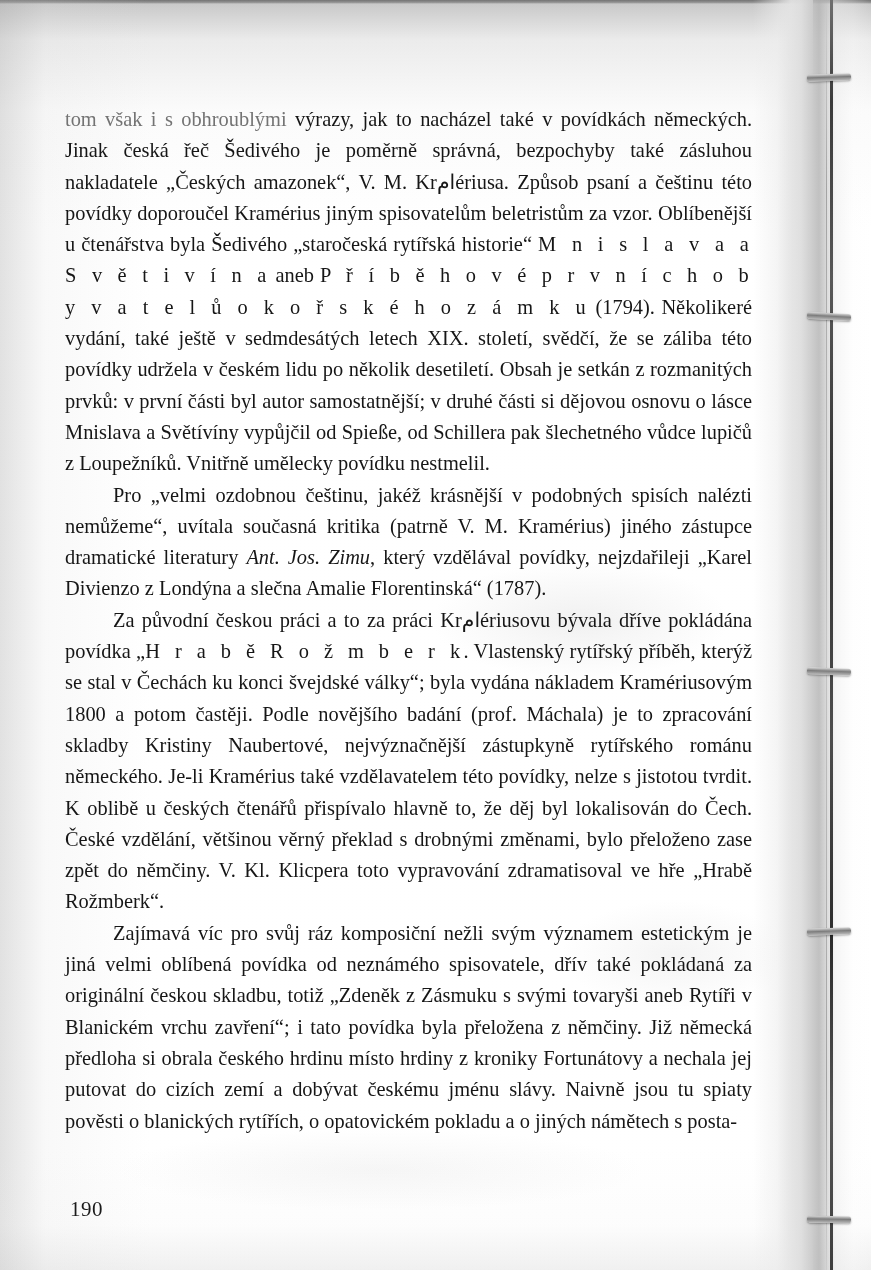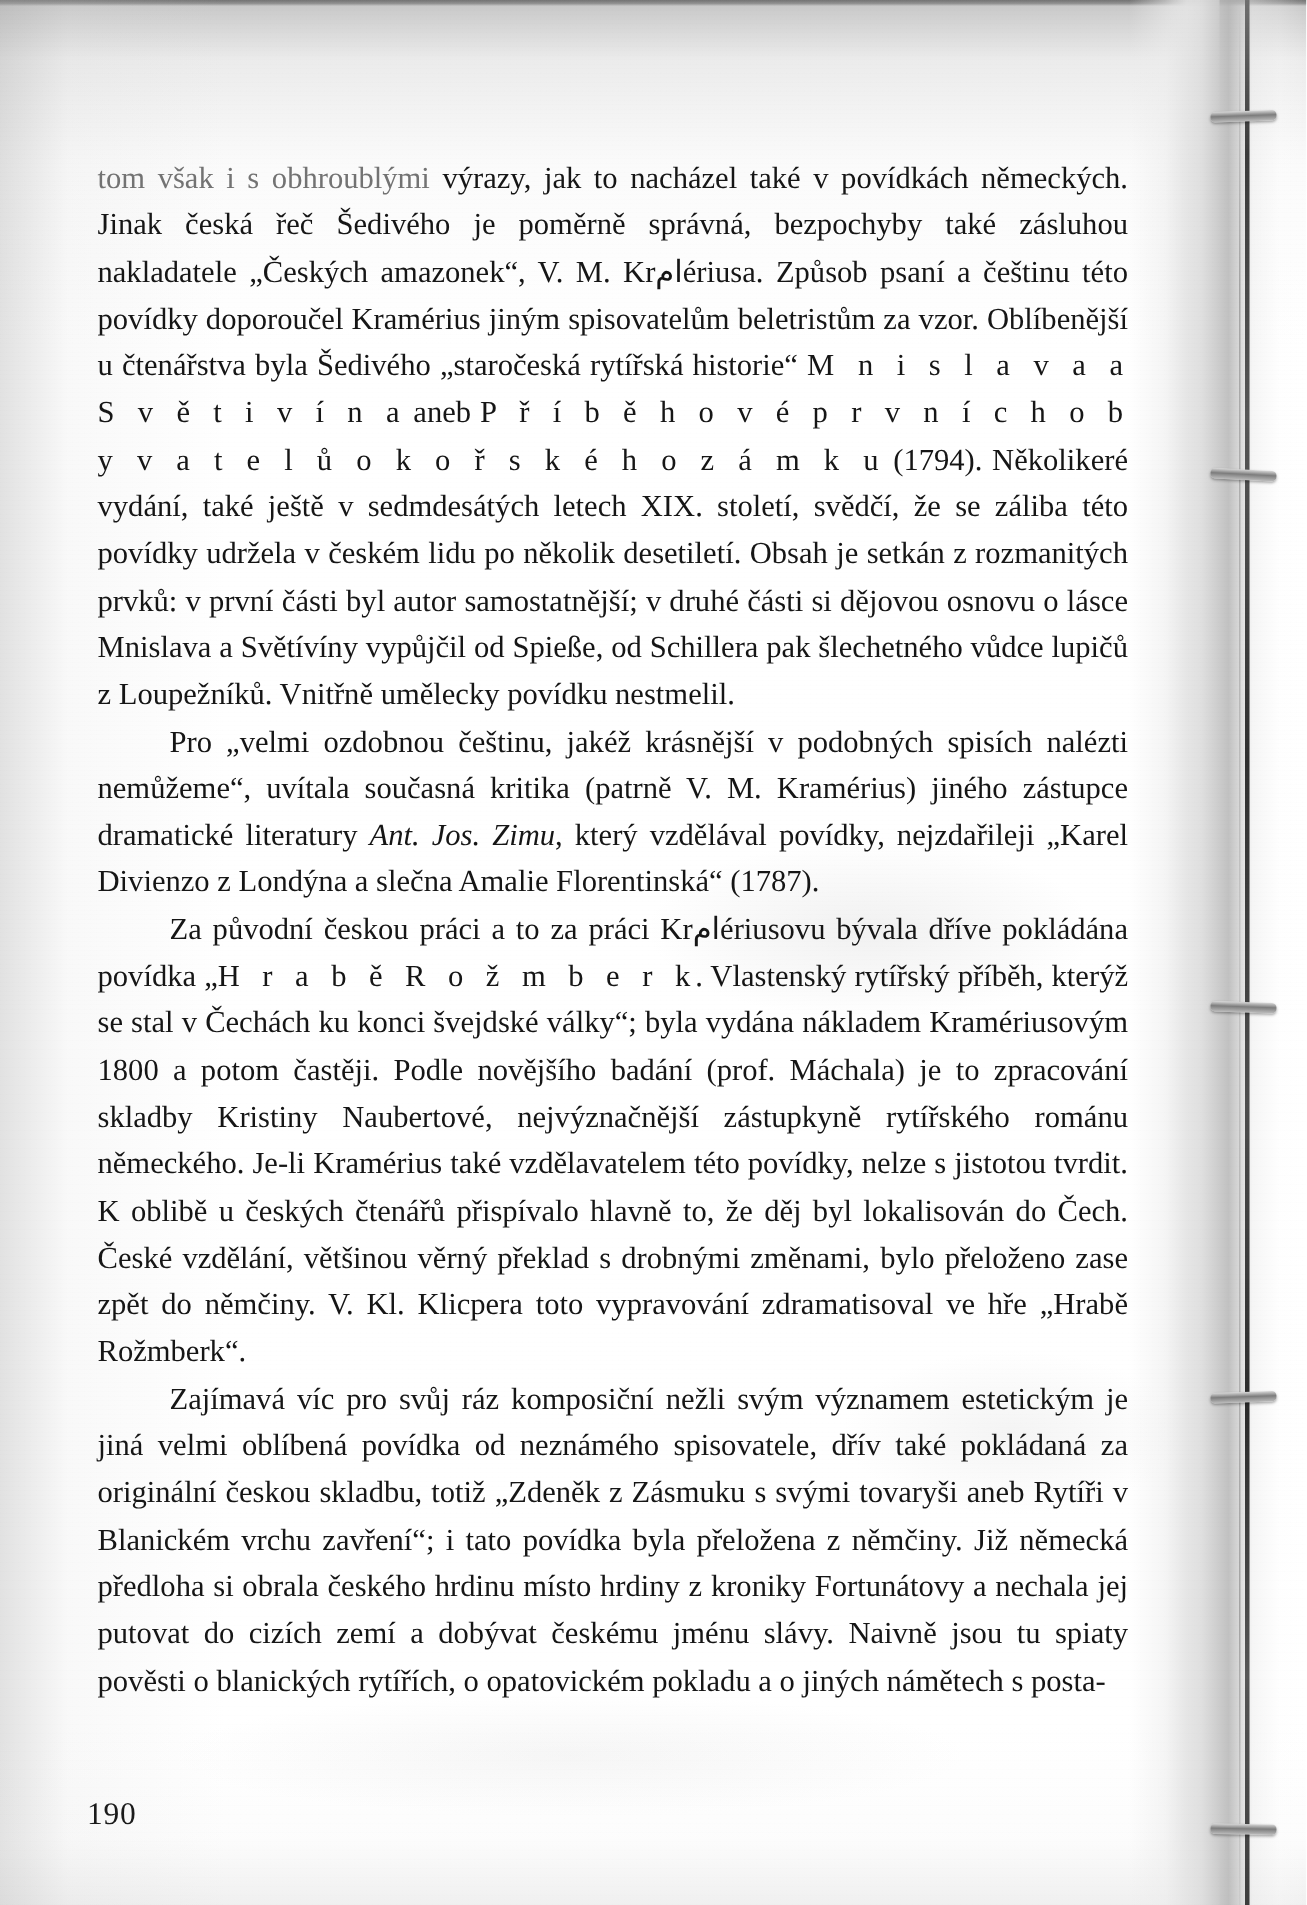--- a/index.html
+++ b/index.html
@@ -156,21 +156,21 @@
   .sp {
     letter-spacing: 3.3px;
     word-spacing: 3px;
   }
   .it { font-style: italic; }
 
   .faded { color: #737373; }
 
   .pageno {
     position: absolute;
-    left: 58px;
+    left: 70px;
     top: 1197px;
     font-family: "Liberation Serif", "DejaVu Serif", serif;
     font-size: 21px;
     color: #1b1b1b;
     letter-spacing: 0.5px;
   }
 
   
   .grain {
     position: absolute;

